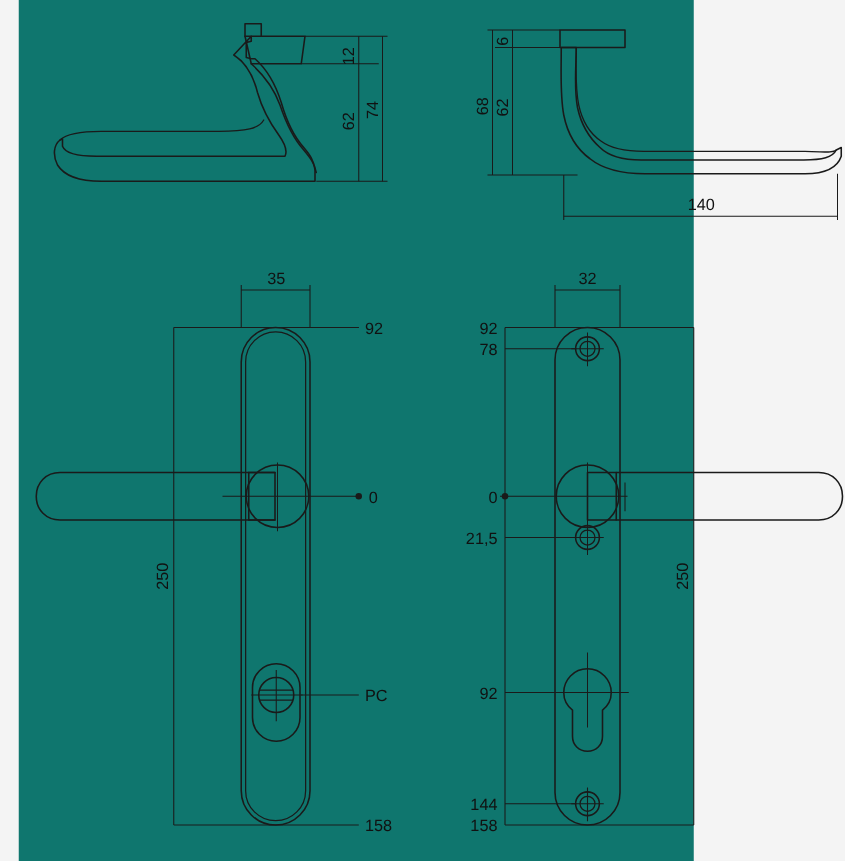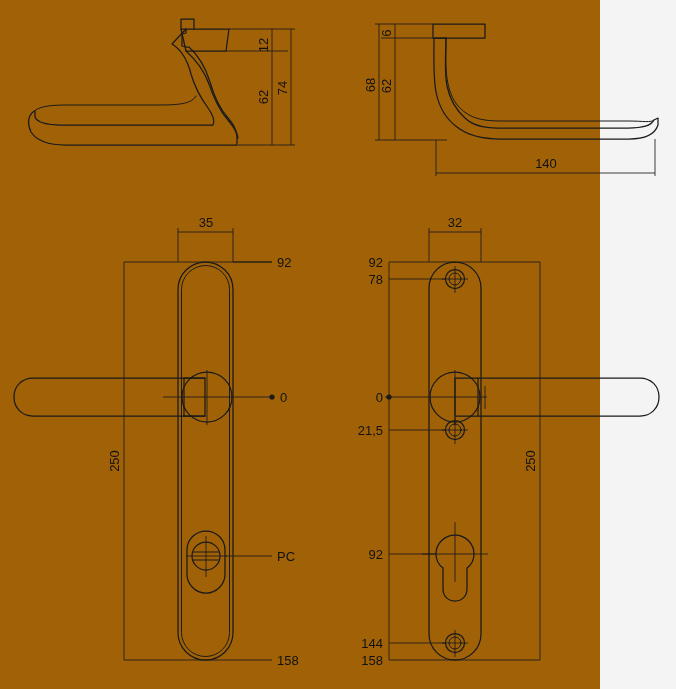--- a/index.html
+++ b/index.html
@@ -8,23 +8,24 @@
     background: #f4f4f4;
   }
   body {
     width: 676px;
     height: 689px;
     font-family: "Liberation Sans", sans-serif;
     overflow: hidden;
   }
   #drawing-root {
     position: relative;
-    width: 600px;
+    width: 540px;
     height: 689px;
-    background: #a16207;
+    background: #0f766e;
+    margin-left: 15px;
   }
   svg.sheet {
     display: block;
     width: 676px;
     height: 689px;
   }
   .obj {
     fill: none;
     stroke: #1a1a1a;
     stroke-width: 1.25;

